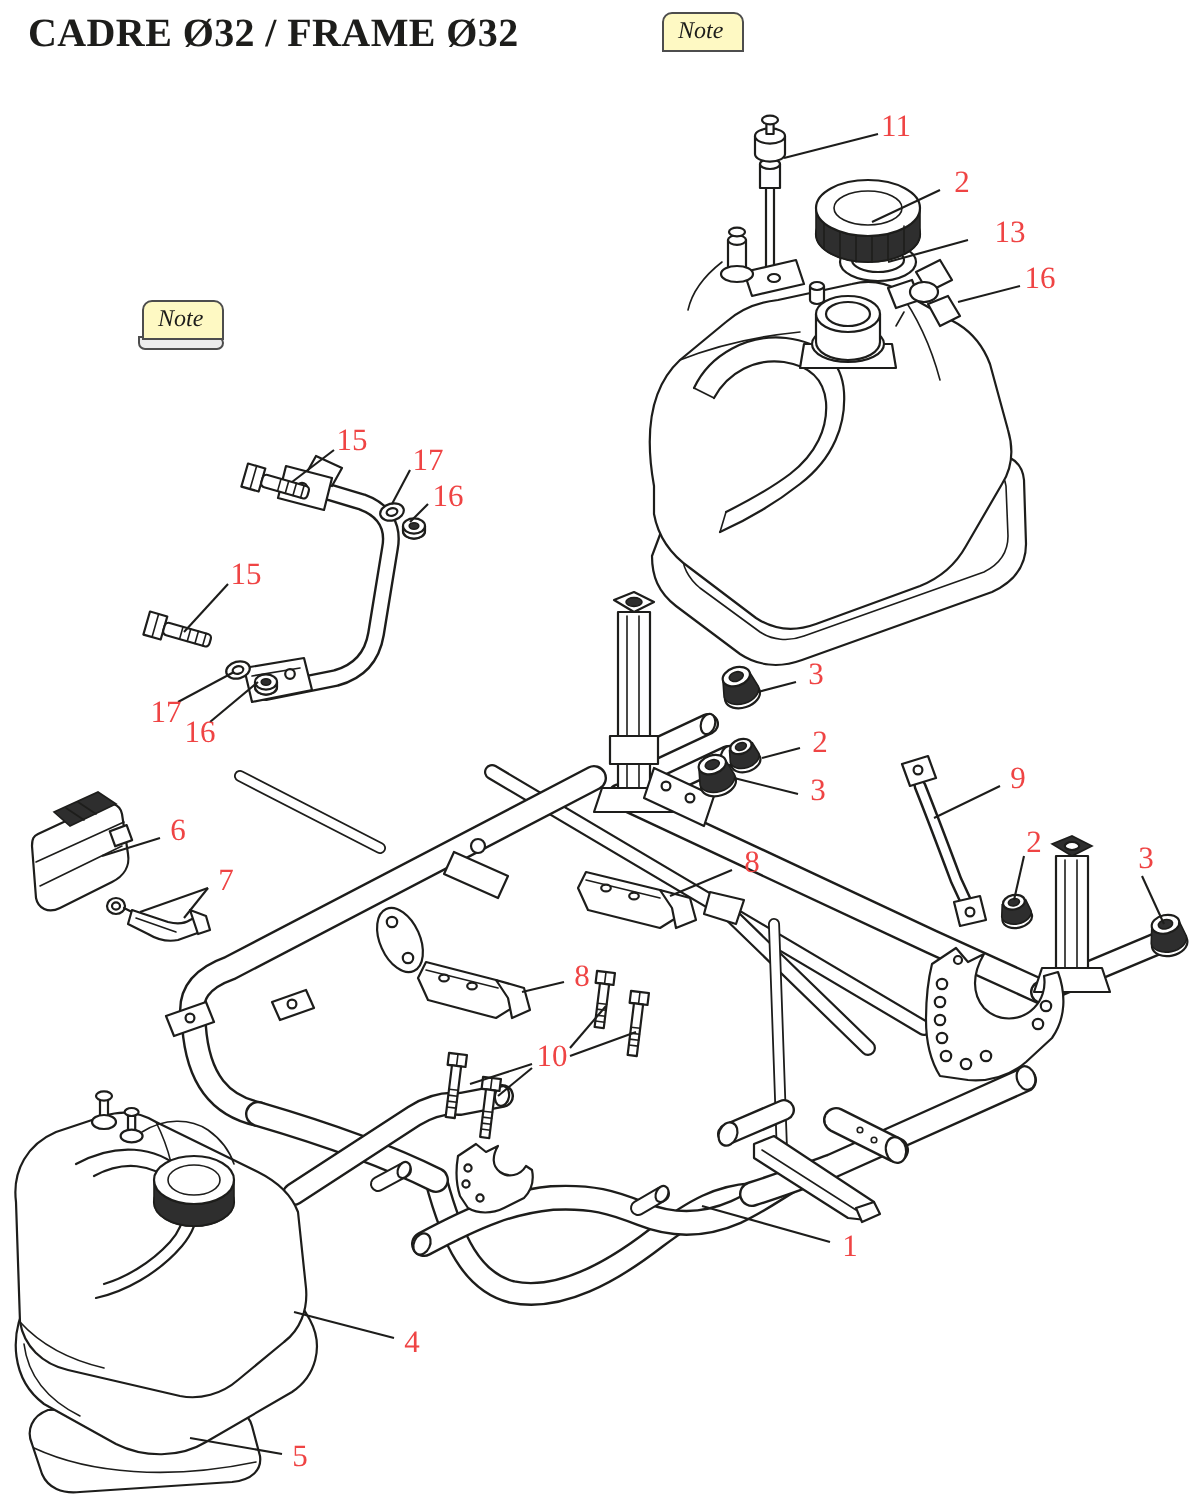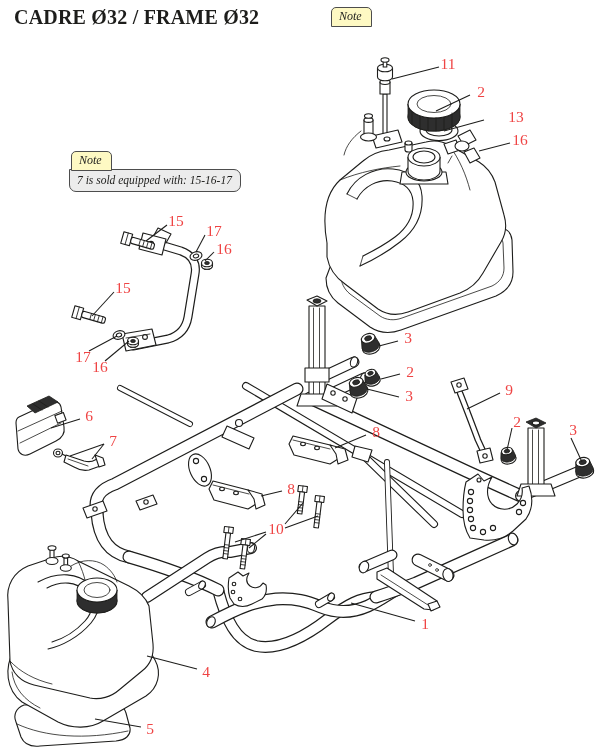--- a/index.html
+++ b/index.html
@@ -35,21 +35,20 @@
 
   <div class="page-title">CADRE Ø32 / FRAME Ø32</div>
 
   <div class="note note-a" style="left:329px;top:6px;">
     <span class="note-tab">Note</span>
   </div>
 
   <div class="note note-b" style="left:69px;top:150px;">
     <span class="note-tab">Note</span>
     <div class="note-body">
-      <div>7 is sold equipped with: 15-16-17</div>
     </div>
   </div>
 
   <svg class="diagram" width="600" height="747" viewBox="0 0 600 747">
     <defs>
       <path id="t1" d="M97,513 C93,497 101,489 115,484 L297,389"></path>
       <path id="t2" d="M310,398 L466,471 L521,496"></path>
       <path id="t3" d="M521,496 L583,470"></path>
       <path id="t4" d="M97,513 C99,541 111,553 129,557"></path>
       <path id="t5" d="M129,557 C170,569 196,579 218,590"></path>
@@ -467,21 +466,21 @@
       <line class="leader" x1="266" y1="532" x2="235" y2="542"></line>
       <line class="leader" x1="266" y1="534" x2="249" y2="548"></line>
       <line class="leader" x1="415" y1="621" x2="351" y2="603"></line>
       <line class="leader" x1="197" y1="669" x2="147" y2="656"></line>
       <line class="leader" x1="141" y1="727" x2="95" y2="719"></line>
     </g>
   </svg>
 
   <span class="callout" style="left:448px;top:64px;">11</span>
   <span class="callout" style="left:481px;top:92px;">2</span>
-  <span class="callout" style="left:516px;top:117px;">13</span>
+  <span class="callout" style="left:505px;top:117px;">13</span>
   <span class="callout" style="left:520px;top:140px;">16</span>
   <span class="callout" style="left:176px;top:221px;">15</span>
   <span class="callout" style="left:214px;top:231px;">17</span>
   <span class="callout" style="left:224px;top:249px;">16</span>
   <span class="callout" style="left:123px;top:288px;">15</span>
   <span class="callout" style="left:83px;top:357px;">17</span>
   <span class="callout" style="left:100px;top:367px;">16</span>
   <span class="callout" style="left:408px;top:338px;">3</span>
   <span class="callout" style="left:410px;top:372px;">2</span>
   <span class="callout" style="left:409px;top:396px;">3</span>

